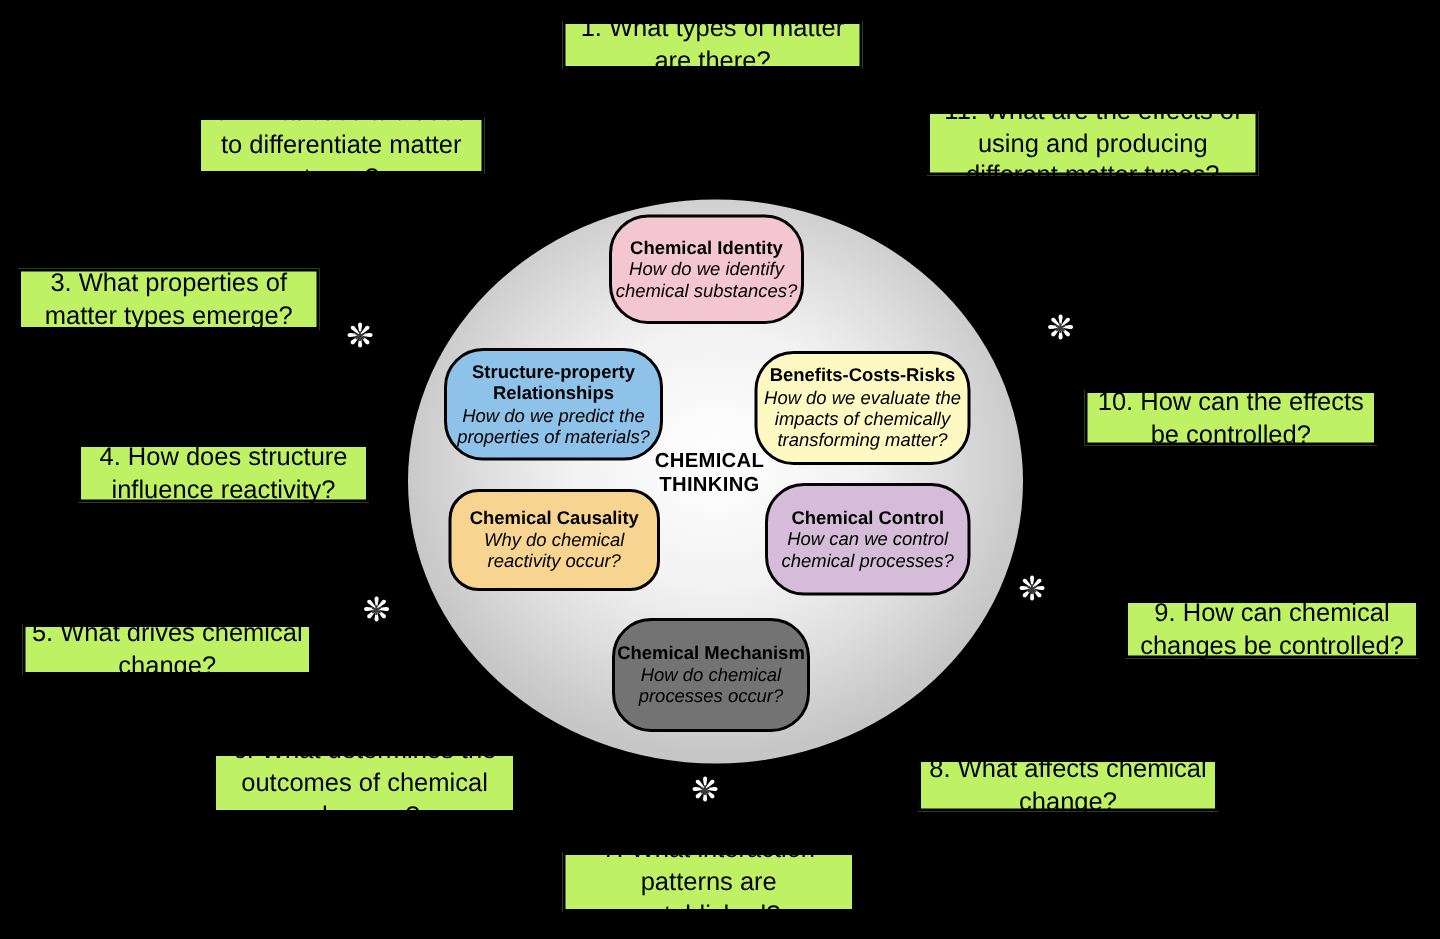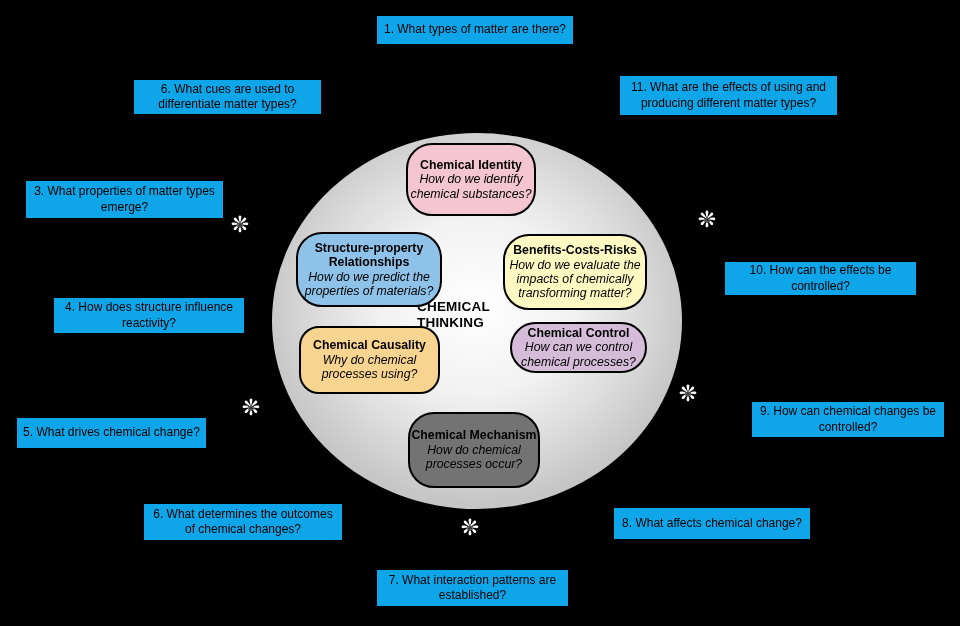--- a/index.html
+++ b/index.html
@@ -11,49 +11,49 @@
   
   #hub {
     position:absolute; left:272px; top:133px; width:410px; height:376px;
     border-radius:50%;
     background:radial-gradient(ellipse 52% 52% at 50% 46%, #ffffff 0%, #f2f2f2 45%, #dedede 72%, #c6c6c6 100%);
   }
 
   
   #center-label {
     position:absolute; left:417px; top:299px; width:112px;
-    text-align:left; font-weight:bold; font-size:13.5px; line-height:1.22;
+    text-align:center; font-weight:bold; font-size:13.5px; line-height:1.22;
     letter-spacing:0.2px;
   }
 
   
   .core {
     position:absolute; border:2px solid #000; border-radius:26px;
     display:flex; flex-direction:column; align-items:center; justify-content:center;
     text-align:center; font-size:12.3px; line-height:1.17; padding:2px 0;
     box-sizing:border-box;
   }
   .core-title { font-weight:bold; }
   .core-question { font-style:italic; }
   #core-identity   { left:406px; top:143px; width:130px; height:73px; }
   #core-structure  { left:296px; top:232px; width:146px; height:75px; }
   #core-benefits   { left:503px; top:234px; width:144px; height:76px; }
   #core-causality  { left:299px; top:326px; width:141px; height:68px;border-radius:20px; }
-  #core-control    { left:510px; top:322px; width:137px; height:51px; }
+  #core-control    { left:510px; top:322px; width:137px; height:75px; }
   #core-mechanism  { left:408px; top:412px; width:132px; height:76px; }
 
   
   .q {
-    position:absolute; background:#0ea5e9; border:2px solid #000;
+    position:absolute; background:#bef264; border:2px solid #000;
     display:flex; align-items:center; justify-content:center; text-align:center;
-    font-size:12px; line-height:1.28; padding:2px 3px; box-sizing:border-box;
+    font-size:17px; line-height:1.28; padding:2px 3px; box-sizing:border-box;
   }
   #q1  { left:375px; top:14px;  width:200px; height:32px; }
   #q2  { left:132px; top:78px;  width:191px; height:38px; }
-  #q3  { left:24px;  top:179px; width:201px; height:41px; }
+  #q3  { left:12px;  top:179px; width:201px; height:41px; }
   #q4  { left:52px;  top:296px; width:194px; height:39px; }
   #q5  { left:15px;  top:416px; width:193px; height:34px; }
   #q6  { left:142px; top:502px; width:202px; height:40px; }
   #q7  { left:375px; top:568px; width:195px; height:40px; }
   #q8  { left:612px; top:506px; width:200px; height:35px; }
   #q9  { left:750px; top:400px; width:196px; height:39px; }
   #q10 { left:723px; top:260px; width:195px; height:37px; }
   #q11 { left:618px; top:74px;  width:221px; height:43px; }
 
   
@@ -94,21 +94,21 @@
     <div class="core-question">How do we predict the properties of materials?</div>
   </div>
 
   <div class="core" id="core-benefits" style="background-color: #fef9c3;">
     <div class="core-title">Benefits-Costs-Risks</div>
     <div class="core-question">How do we evaluate the impacts of chemically transforming matter?</div>
   </div>
 
   <div class="core" id="core-causality" style="background-color: rgb(248, 212, 145);">
     <div class="core-title">Chemical Causality</div>
-    <div class="core-question">Why do chemical processes using?</div>
+    <div class="core-question">Why do chemical reactivity occur?</div>
   </div>
 
   <div class="core" id="core-control" style="background-color: rgb(213, 188, 217);">
     <div class="core-title">Chemical Control</div>
     <div class="core-question">How can we control chemical processes?</div>
   </div>
 
   <div class="core" id="core-mechanism" style="background-color: #737373;">
     <div class="core-title">Chemical Mechanism</div>
     <div class="core-question">How do chemical processes occur?</div>

